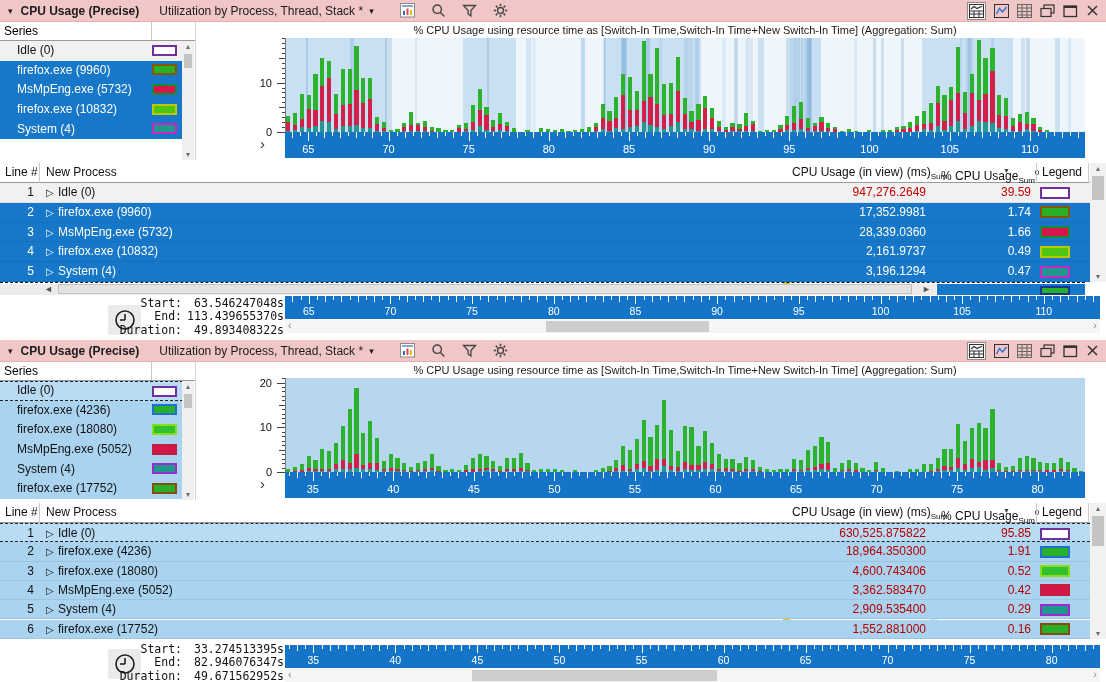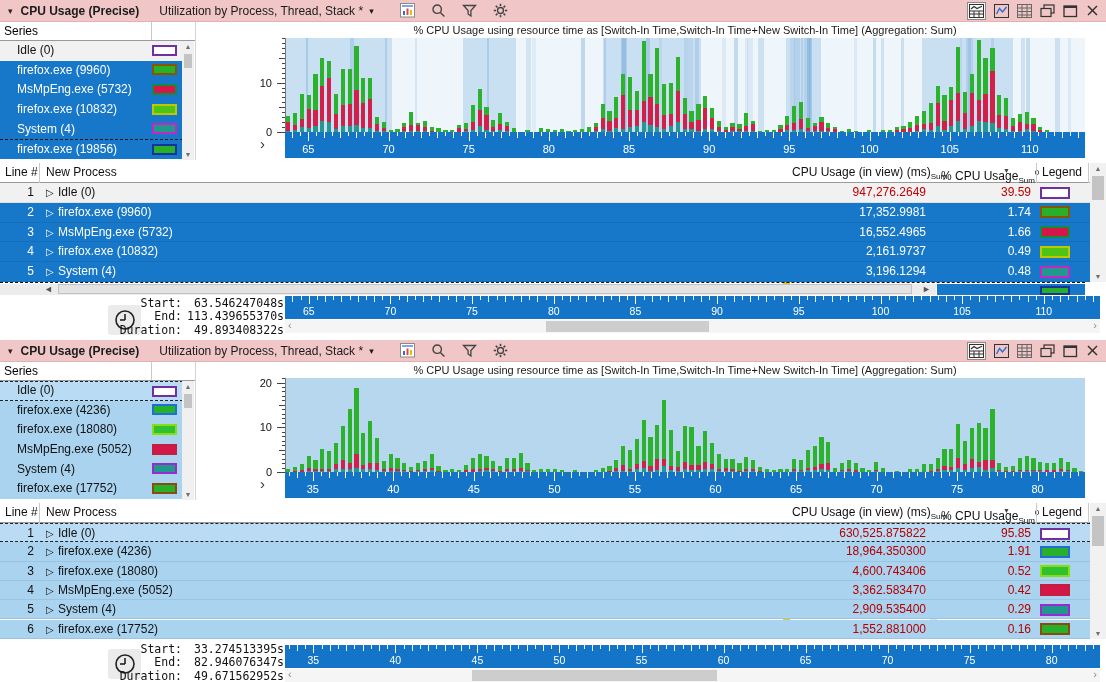--- a/index.html
+++ b/index.html
@@ -189,21 +189,20 @@
   </div>
 
   <div class="spane">
     <div class="shead"><span>Series</span><span class="sep"></span></div>
     <div class="srows">
         <div class="srow unsel"><span>Idle (0)</span><div class="sw" style="background: rgb(255, 255, 255); border-color: rgb(112, 48, 160);"></div></div>
         <div class="srow sel"><span>firefox.exe (9960)</span><div class="sw" style="background: rgb(40, 176, 40); border-color: rgb(138, 85, 0);"></div></div>
         <div class="srow sel"><span>MsMpEng.exe (5732)</span><div class="sw" style="background: rgb(212, 23, 72); border-color: rgb(22, 138, 63);"></div></div>
         <div class="srow sel"><span>firefox.exe (10832)</span><div class="sw" style="background: rgb(80, 196, 20); border-color: rgb(188, 200, 0);"></div></div>
         <div class="srow sel"><span>System (4)</span><div class="sw" style="background: rgb(32, 152, 140); border-color: rgb(196, 39, 196);"></div></div>
-        <div class="srow sel dashtop"><span>firefox.exe (19856)</span><div class="sw" style="background: rgb(40, 176, 40); border-color: rgb(20, 51, 155);"></div></div>
       </div>
     <div class="svscroll">
       <div class="sarr">▲</div>
       <div class="sthumb"></div>
       <div class="sarr dn">▼</div>
     </div>
   </div>
 
   <div class="ctitle">% CPU Usage using resource time as [Switch-In Time,Switch-In Time+New Switch-In Time] (Aggregation: Sum)</div>
   <div class="ygut">
@@ -915,38 +914,38 @@
           <span class="cell c-exp">▷</span>
           <span class="cell c-proc">firefox.exe (9960)</span>
           <span class="cell c-cpu">17,352.9981</span>
           <span class="cell c-pct">1.74</span>
           <span class="cell c-leg" style="background: rgb(40, 176, 40); border-color: rgb(138, 85, 0);"></span>
         </div>
         <div class="trow sel" style="top: 39.6px; height: 19.8px;">
           <span class="cell c-line">3</span>
           <span class="cell c-exp">▷</span>
           <span class="cell c-proc">MsMpEng.exe (5732)</span>
-          <span class="cell c-cpu">16,552.4965</span>
+          <span class="cell c-cpu">28,339.0360</span>
           <span class="cell c-pct">1.66</span>
           <span class="cell c-leg" style="background: rgb(212, 23, 72); border-color: rgb(22, 138, 63);"></span>
         </div>
         <div class="trow sel" style="top: 59.4px; height: 19.8px;">
           <span class="cell c-line">4</span>
           <span class="cell c-exp">▷</span>
           <span class="cell c-proc">firefox.exe (10832)</span>
           <span class="cell c-cpu">2,161.9737</span>
           <span class="cell c-pct">0.49</span>
           <span class="cell c-leg" style="background: rgb(80, 196, 20); border-color: rgb(188, 200, 0);"></span>
         </div>
         <div class="trow sel" style="top: 79.2px; height: 19.8px;">
           <span class="cell c-line">5</span>
           <span class="cell c-exp">▷</span>
           <span class="cell c-proc">System (4)</span>
           <span class="cell c-cpu">3,196.1294</span>
-          <span class="cell c-pct">0.48</span>
+          <span class="cell c-pct">0.47</span>
           <span class="cell c-leg" style="background: rgb(32, 152, 140); border-color: rgb(196, 39, 196);"></span>
         </div>
       </div>
     <div class="tvscroll" style="height: 119px;">
       <div class="sarr">▲</div>
       <div class="tvthumb" style="top:13px;height:24px"></div>
       <div class="sarr dn">▼</div>
     </div>
     <div class="dashline" style="top:119px"></div>
     <div class="partialrow" style="top:121px;height:11px">

